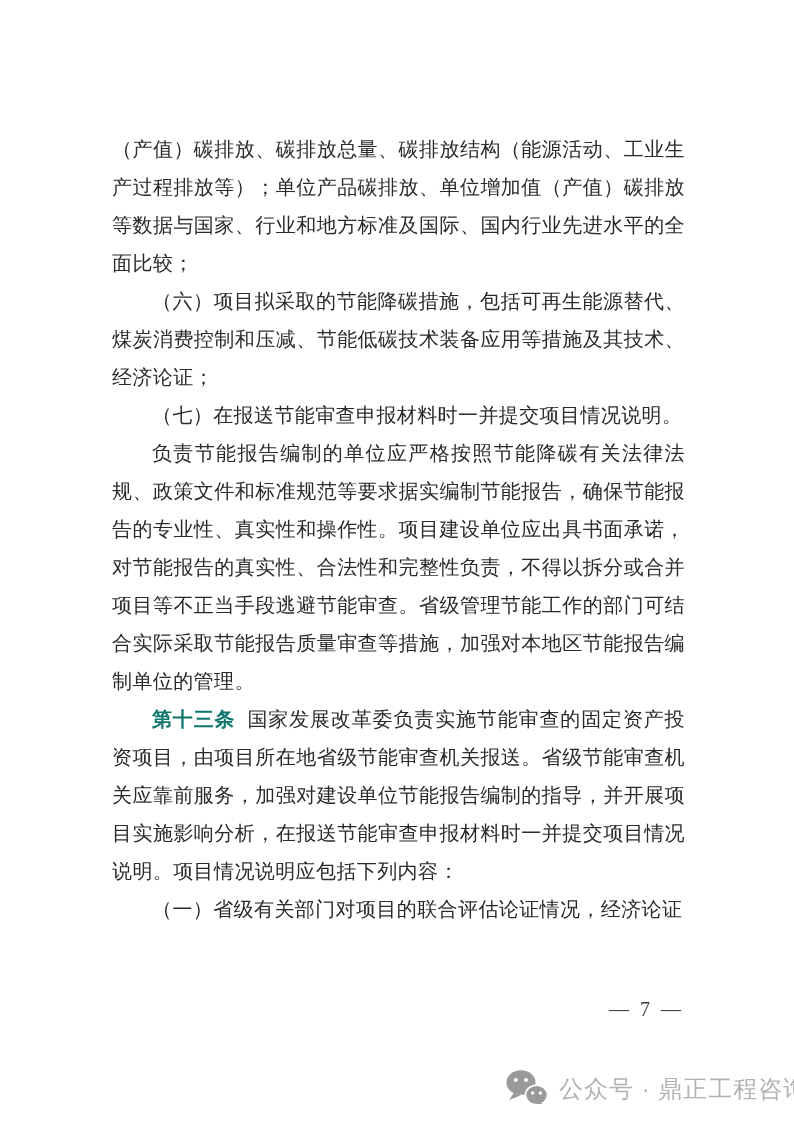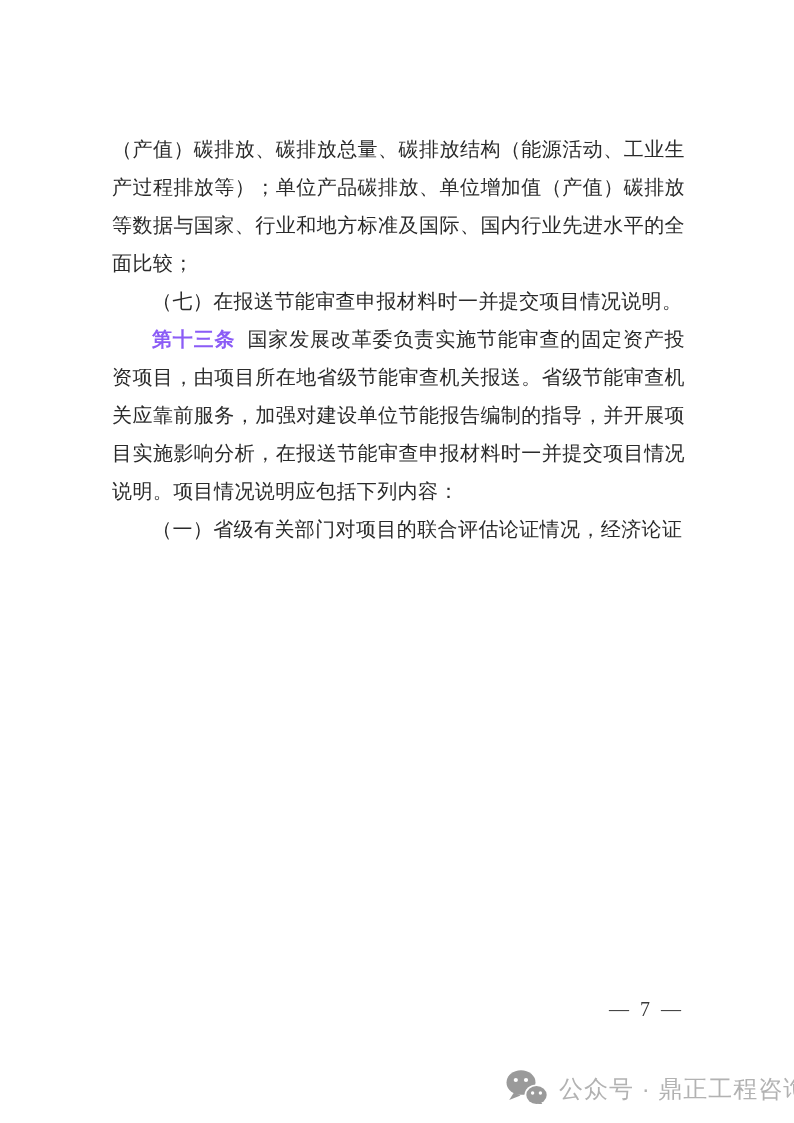--- a/index.html
+++ b/index.html
@@ -30,21 +30,21 @@
   }
   .para {
     margin: 0;
     padding: 0;
   }
   .para.indent {
     text-indent: 2em;
   }
   .article-no {
     font-weight: bold;
-    color: #8b5cf6;
+    color: #0f766e;
     margin-right: 0.6em;
   }
   .page-number {
     position: absolute;
     top: 998px;
     right: 110px;
     font-size: 20px;
     color: #3a3a3a;
     letter-spacing: 3px;
     font-family: "Liberation Serif", "DejaVu Serif", serif;
@@ -71,21 +71,23 @@
     font-family: "Liberation Sans", "DejaVu Sans", sans-serif;
   }
 </style>
 </head>
 <body>
 
 <div class="page">
 
   <main class="body-text" id="paragraphs">
       <p class="para">（产值）碳排放、碳排放总量、碳排放结构（能源活动、工业生产过程排放等）；单位产品碳排放、单位增加值（产值）碳排放等数据与国家、行业和地方标准及国际、国内行业先进水平的全面比较；</p>
+      <p class="para indent">（六）项目拟采取的节能降碳措施，包括可再生能源替代、煤炭消费控制和压减、节能低碳技术装备应用等措施及其技术、经济论证；</p>
       <p class="para indent">（七）在报送节能审查申报材料时一并提交项目情况说明。</p>
+      <p class="para indent">负责节能报告编制的单位应严格按照节能降碳有关法律法规、政策文件和标准规范等要求据实编制节能报告，确保节能报告的专业性、真实性和操作性。项目建设单位应出具书面承诺，对节能报告的真实性、合法性和完整性负责，不得以拆分或合并项目等不正当手段逃避节能审查。省级管理节能工作的部门可结合实际采取节能报告质量审查等措施，加强对本地区节能报告编制单位的管理。</p>
       <p class="para indent"><b class="article-no">第十三条</b>国家发展改革委负责实施节能审查的固定资产投资项目，由项目所在地省级节能审查机关报送。省级节能审查机关应靠前服务，加强对建设单位节能报告编制的指导，并开展项目实施影响分析，在报送节能审查申报材料时一并提交项目情况说明。项目情况说明应包括下列内容：</p>
       <p class="para indent">（一）省级有关部门对项目的联合评估论证情况，经济论证</p>
     </main>
 
   <div class="page-number">— 7 —</div>
 
   <div class="watermark">
     <span class="wm-icon">
       <svg viewBox="0 0 44 40" width="46" height="40" xmlns="http://www.w3.org/2000/svg" aria-hidden="true">
 

